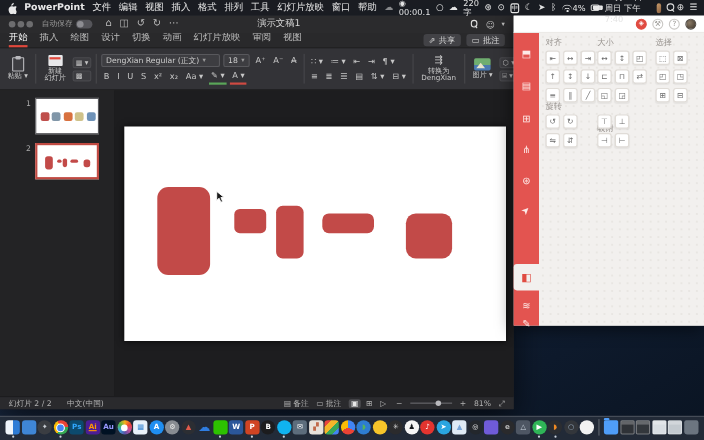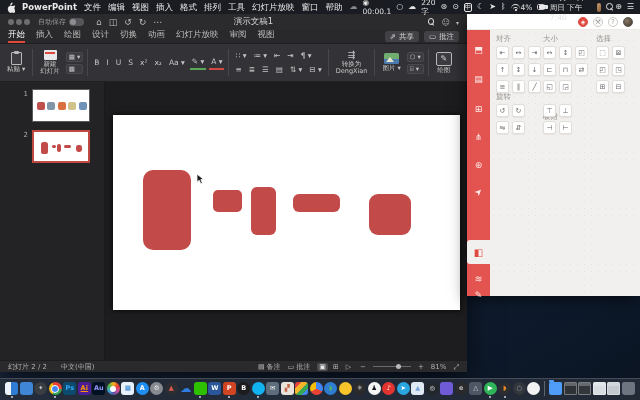--- a/index.html
+++ b/index.html
@@ -250,20 +250,35 @@
         <span class="blab">新建
 幻灯片</span>
       </div>
       <div class="minicol" id="newslide-minis">
           <span class="minib">▦ ▾</span>
           <span class="minib">▩</span>
         </div>
     </div>
     <div class="vdiv"></div>
     <div class="tbgroup col">
+      <div class="row">
+        <span class="selectbox" style="width:108px;">
+          <span style="overflow:hidden;white-space:nowrap;">DengXian Regular (正文)</span>
+            <i>▾</i>
+        </span>
+        <span class="selectbox" style="width:24px;">
+          <span>18</span>
+            <i>▾</i>
+        </span>
+        <span id="font-extra" class="row">
+            <span class="gbtn">A⁺</span>
+            <span class="gbtn">A⁻</span>
+            <span class="gbtn">A̶</span>
+          </span>
+      </div>
       <div class="row" id="font-row2">
           <span class="gbtn">B</span>
           <span class="gbtn">I</span>
           <span class="gbtn">U</span>
           <span class="gbtn">S</span>
           <span class="gbtn">x²</span>
           <span class="gbtn">x₂</span>
           <span class="gbtn">Aa ▾</span>
           <span class="gbtn grn">✎ ▾</span>
           <span class="gbtn red">A ▾</span>

